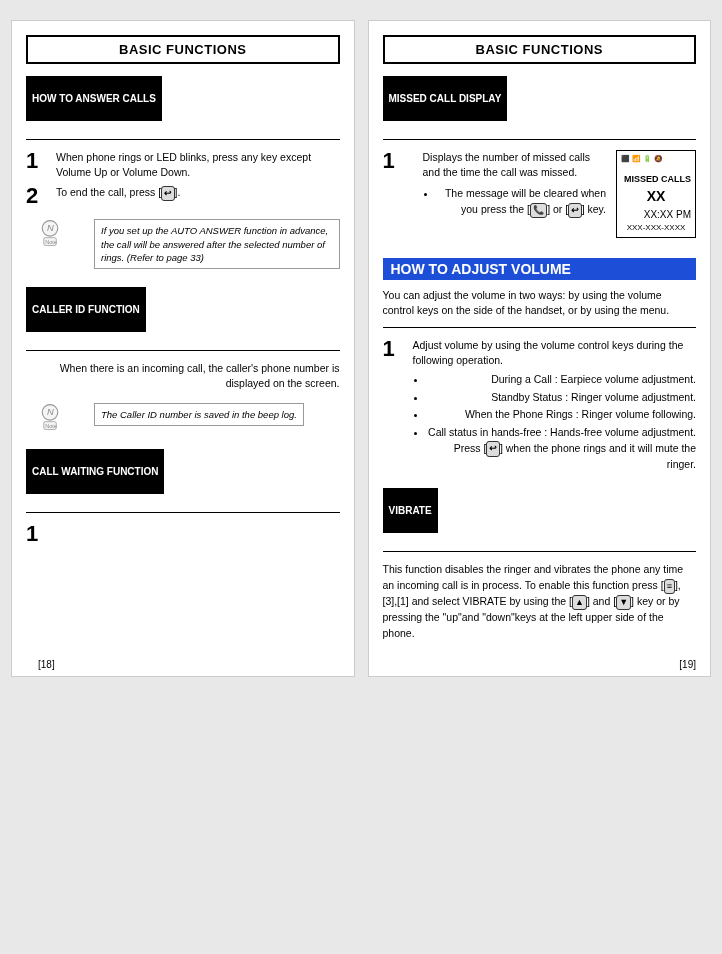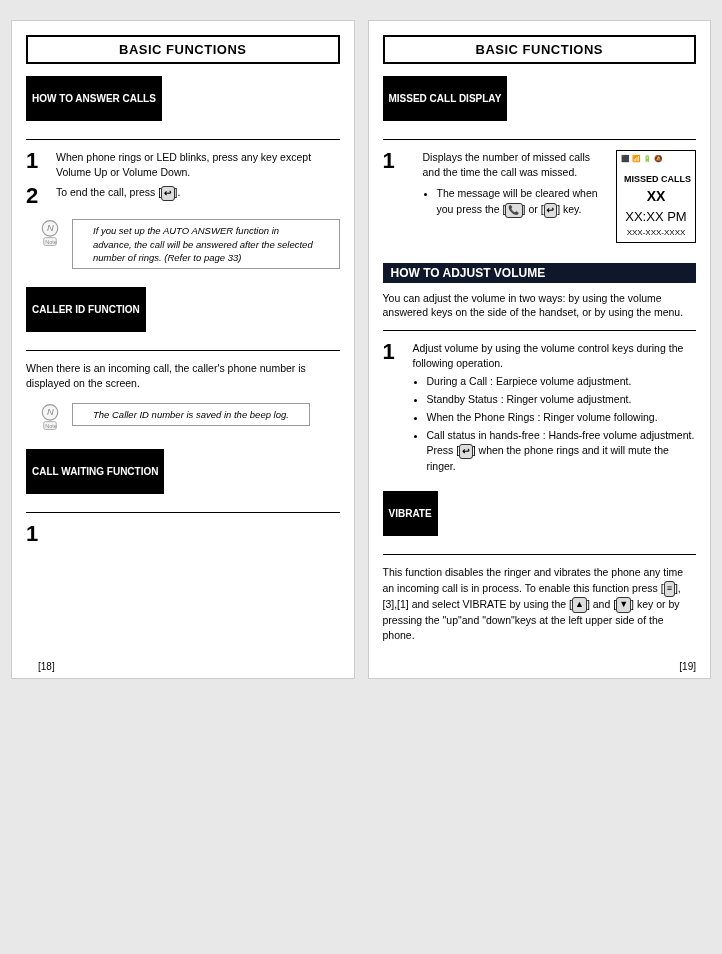--- a/index.html
+++ b/index.html
@@ -38,23 +38,23 @@
     .section-header {
       background: #000;
       color: #fff;
       font-size: 10px;
       font-weight: bold;
       padding: 17px 6px;
       margin-bottom: 8px;
       display: inline-block;
     }
     .section-header-full {
-      background: #0f172a;
+      background: #1d4ed8;
       color: #fff;
-      font-size: 12px;
+      font-size: 14px;
       font-weight: bold;
       padding: 3px 8px;
       margin-bottom: 8px;
       display: block;
       width: 100%;
     }
     .section {
       margin-bottom: 14px;
     }
     .step-row {
@@ -86,37 +86,39 @@
       width: 28px;
       height: 28px;
       margin-right: 8px;
       flex-shrink: 0;
     }
     .note-text {
       font-size: 9.5px;
       line-height: 1.4;
       font-style: italic;
       border: 1px solid #999;
-      padding: 4px 20px;
+      padding: 4px 6px;
       background: #fff;
+      margin-left: 22px;
     }
     .divider {
       border: none;
       border-top: 1px solid #000;
       margin: 10px 0;
     }
     .bullet-list {
       margin-left: 14px;
       margin-top: 4px;
     }
     .bullet-list li {
       list-style: disc;
       font-size: 10.5px;
       line-height: 1.5;
       margin-bottom: 2px;
+      text-align: right;
     }
     .page-footer {
       position: absolute;
       bottom: 6px;
       font-size: 10px;
     }
     .page-footer-left { left: 26px; }
     .page-footer-right { right: 14px; }
 
     
@@ -193,21 +195,21 @@
           <rect x="6" y="24" width="16" height="10" rx="2" fill="#f5f5f5" stroke="#999" stroke-width="1"></rect>
           <text x="8" y="32" font-size="7" fill="#888">Note</text>
         </svg>
         <div class="note-text">If you set up the AUTO ANSWER function in advance, the call will be answered after the selected number of rings. (Refer to page 33)</div>
       </div>
     </div>
 
     <div class="section">
       <div class="section-header">CALLER ID FUNCTION</div>
       <hr class="divider">
-      <div class="step-text" style="">When there is an incoming call, the caller's phone number is displayed on the screen.</div>
+      <div class="step-text" style="text-align:right;">When there is an incoming call, the caller's phone number is displayed on the screen.</div>
       <div class="note-box">
         <svg class="note-icon" viewBox="0 0 28 36" fill="none" xmlns="http://www.w3.org/2000/svg">
           <ellipse cx="14" cy="12" rx="10" ry="10" stroke="#999" stroke-width="1.5" fill="#f5f5f5"></ellipse>
           <text x="10" y="16" font-size="12" fill="#888" font-style="italic">N</text>
           <rect x="6" y="24" width="16" height="10" rx="2" fill="#f5f5f5" stroke="#999" stroke-width="1"></rect>
           <text x="8" y="32" font-size="7" fill="#888">Note</text>
         </svg>
         <div class="note-text">The Caller ID number is saved in the beep log.</div>
       </div>
     </div>
@@ -244,29 +246,29 @@
         </div>
         <div class="phone-display">
           <div class="display-top">
             <span>⬛</span>
             <span>📶</span>
             <span>🔋</span>
             <span>🔕</span>
           </div>
           <div class="display-main">MISSED CALLS</div>
           <div style="text-align:center;font-size:14px;font-weight:bold;">XX</div>
-          <div style="text-align:center;font-size:13px;">XX:XX PM</div>
+          <div style="text-align:right;font-size:10px;">XX:XX PM</div>
           <div style="text-align:center;font-size:8px;">XXX-XXX-XXXX</div>
         </div>
       </div>
     </div>
 
     <div class="section">
       <div class="section-header-full">HOW TO ADJUST VOLUME</div>
-      <div class="step-text" style="margin-bottom:8px;">You can adjust the volume in two ways:  by using the volume answered keys on the side of the handset, or by using the menu.</div>
+      <div class="step-text" style="margin-bottom:8px;">You can adjust the volume in two ways:  by using the volume control keys on the side of the handset, or by using the menu.</div>
       <hr class="divider">
       <div class="step-row">
         <div class="step-num">1</div>
         <div style="flex:1;">
           <div class="step-text">Adjust volume by using the volume control keys during the following operation.</div>
           <ul class="bullet-list">
             <li>During a Call : Earpiece volume adjustment.</li>
             <li>Standby Status : Ringer volume adjustment.</li>
             <li>When the Phone Rings : Ringer volume following.</li>
             <li>Call status in hands-free : Hands-free volume adjustment. Press [<span class="btn-icon">↩</span>]  when the phone rings and it will mute the ringer.</li>

